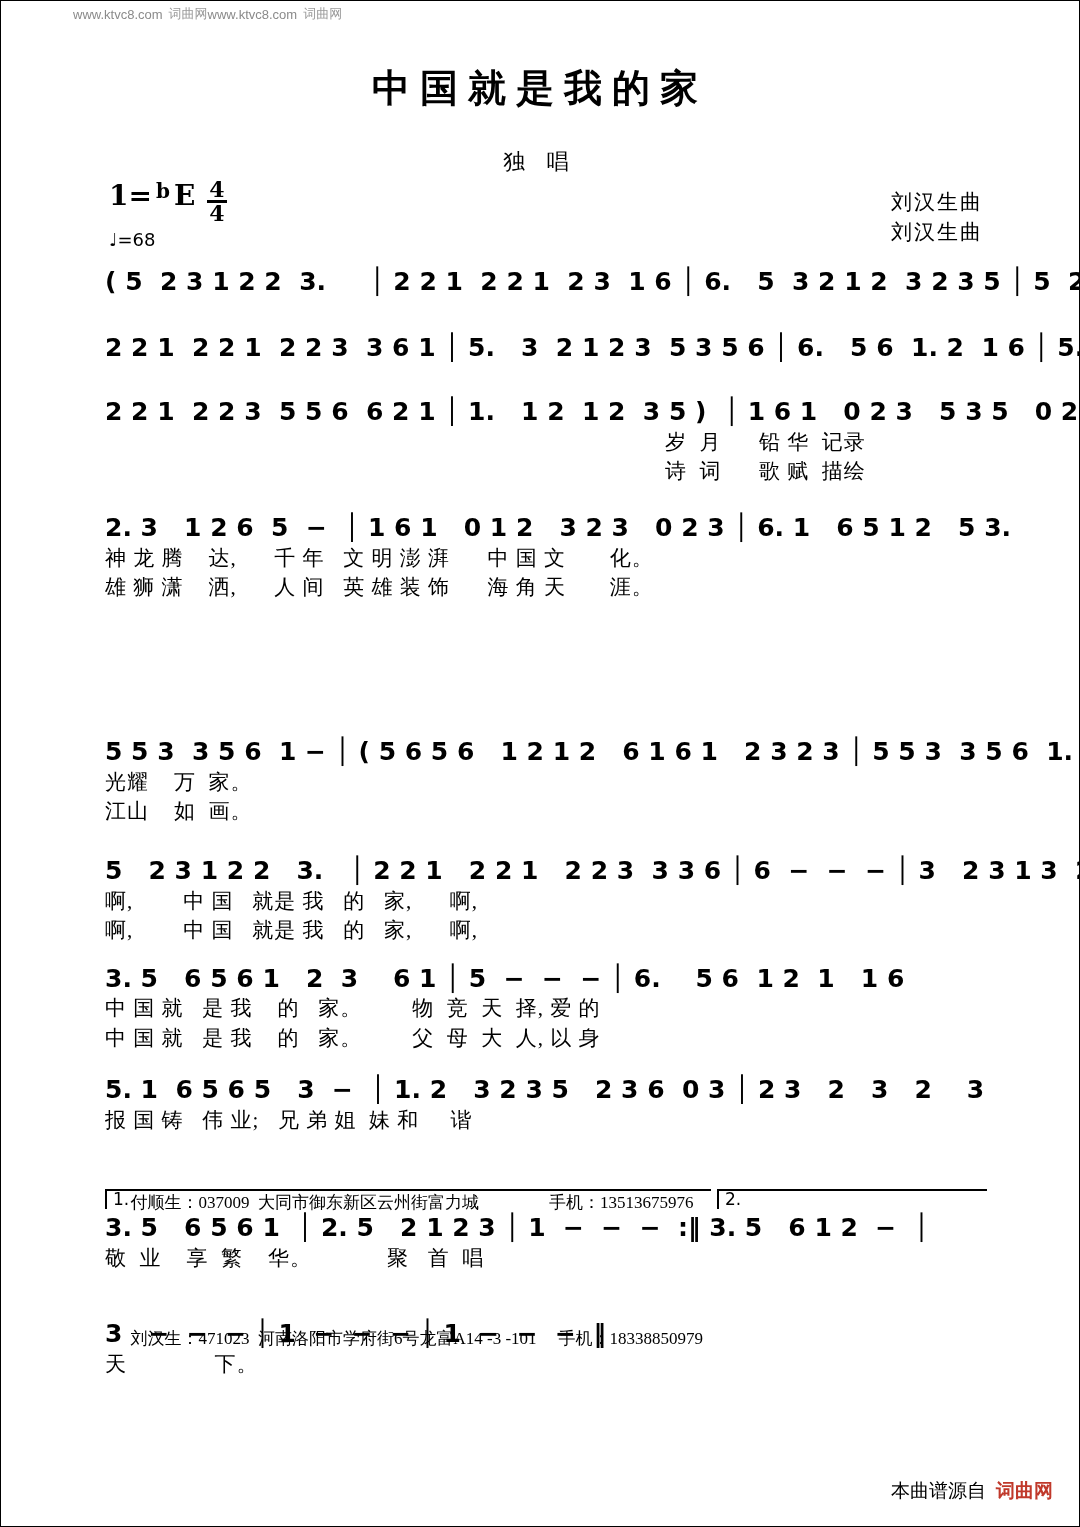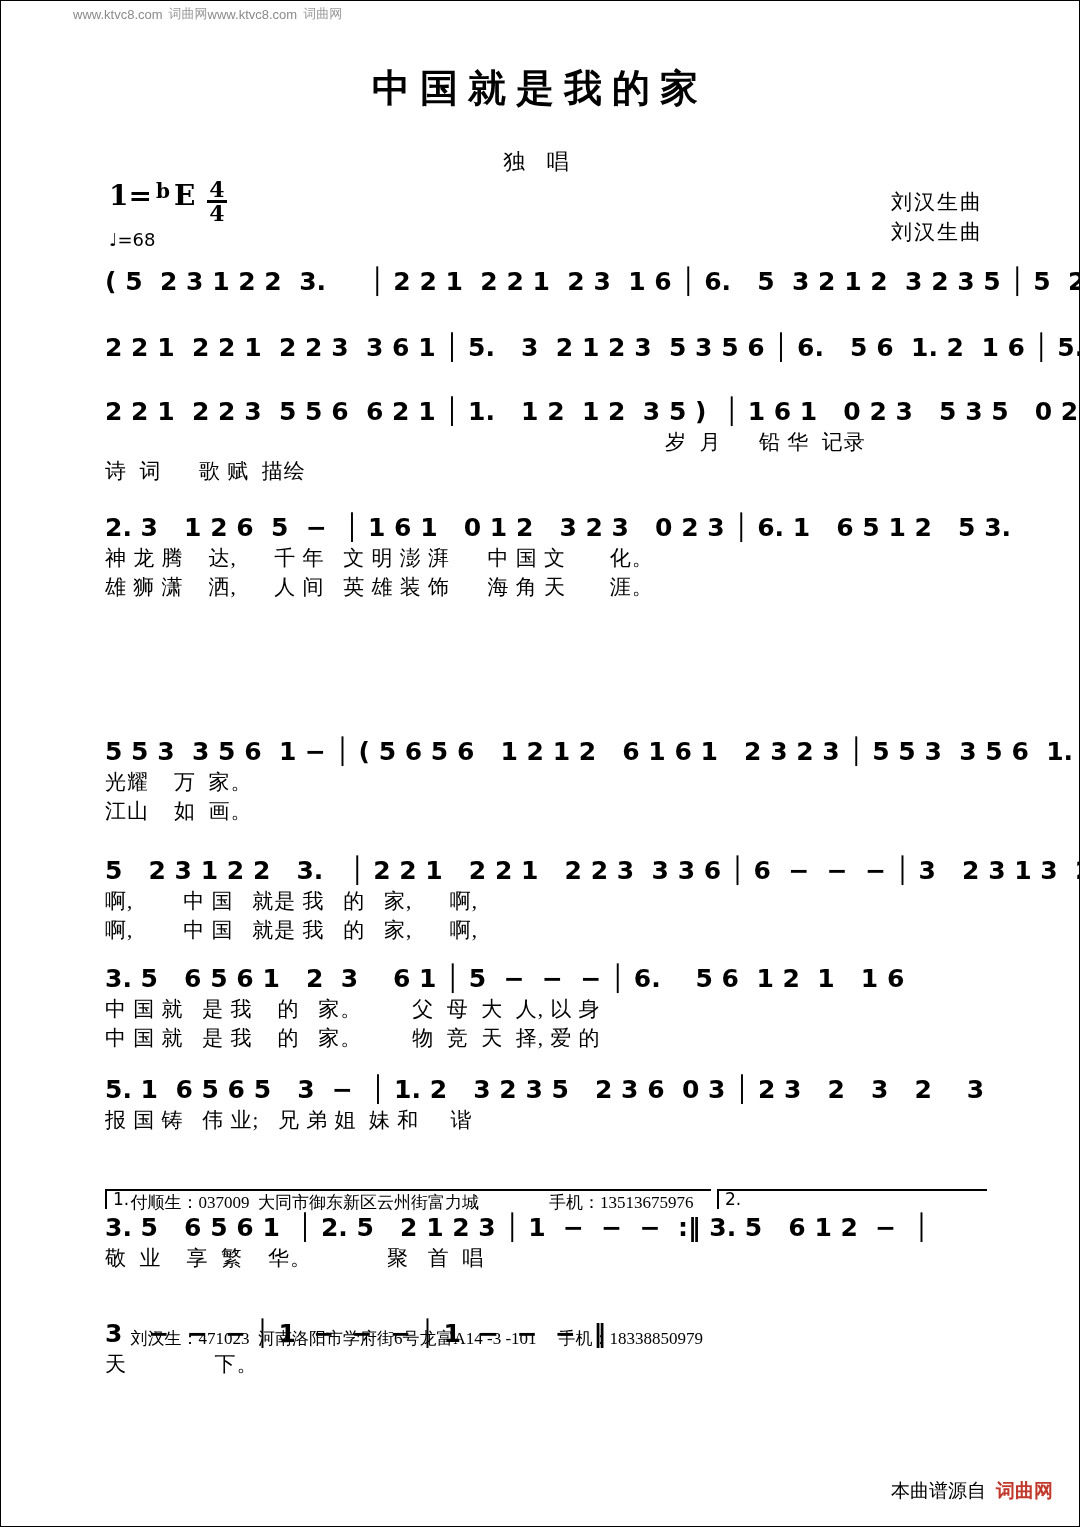--- a/index.html
+++ b/index.html
@@ -124,21 +124,21 @@
     <div class="notes">( 5  2 3 1 2 2  3.     │ 2 2 1  2 2 1  2 3  1 6 │ 6.   5  3 2 1 2  3 2 3 5 │ 5  2 3 1 3  2  −</div>
   </div>
 
   <div class="row" style="top:332px">
     <div class="notes">2 2 1  2 2 1  2 2 3  3 6 1 │ 5.   3  2 1 2 3  5 3 5 6 │ 6.   5 6  1. 2  1 6 │ 5. 1  6 5 6 5  3  −</div>
   </div>
 
   <div class="row" style="top:396px">
     <div class="notes">2 2 1  2 2 3  5 5 6  6 2 1 │ 1.   1 2  1 2  3 5 )  │ 1 6 1   0 2 3   5 3 5   0 2 3</div>
     <div class="lyr" style="margin-left:560px">岁  月      铅 华  记录</div>
-    <div class="lyr lyr2" style="">诗  词      歌 赋  描绘</div>
+    <div class="lyr lyr2" style="margin-left:560px">诗  词      歌 赋  描绘</div>
   </div>
 
   <div class="row" style="top:512px">
     <div class="notes">2. 3   1 2 6  5  −  │ 1 6 1   0 1 2   3 2 3   0 2 3 │ 6. 1   6 5 1 2   5 3.</div>
     <div class="lyr">神 龙 腾    达,      千 年   文 明 澎 湃      中 国 文       化。</div>
     <div class="lyr lyr2">雄 狮 潇    洒,      人 间   英 雄 装 饰      海 角 天       涯。</div>
   </div>
 
 
   <div class="row" style="top:736px">
@@ -148,22 +148,22 @@
   </div>
 
   <div class="row" style="top:855px">
     <div class="notes">5   2 3 1 2 2   3.   │ 2 2 1   2 2 1   2 2 3  3 3 6 │ 6  −  −  − │ 3   2 3 1 3  2 −</div>
     <div class="lyr">啊,        中 国   就是 我   的   家,      啊,</div>
     <div class="lyr lyr2">啊,        中 国   就是 我   的   家,      啊,</div>
   </div>
 
   <div class="row" style="top:963px">
     <div class="notes">3. 5   6 5 6 1   2  3    6 1 │ 5  −  −  − │ 6.    5 6  1 2  1   1 6</div>
+    <div class="lyr lyr2">中 国 就   是 我    的   家。        物  竞  天  择, 爱 的</div>
     <div class="lyr">中 国 就   是 我    的   家。        父  母  大  人, 以 身</div>
-    <div class="lyr lyr2">中 国 就   是 我    的   家。        物  竞  天  择, 爱 的</div>
   </div>
 
   <div class="row" style="top:1074px">
     <div class="notes">5. 1  6 5 6 5   3  −  │ 1. 2   3 2 3 5   2 3 6  0 3 │ 2 3   2   3   2    3</div>
     <div class="lyr">报 国 铸   伟 业;   兄 弟 姐  妹 和     谐</div>
   </div>
 
   <div style="position:absolute;left:104px;top:1188px;width:604px;height:18px;border-left:2px solid #000;border-top:2px solid #000;">
     <span style="position:absolute;left:6px;top:-2px;font-size:17px;font-family:'DejaVu Sans',sans-serif;">1.</span>
   </div>

